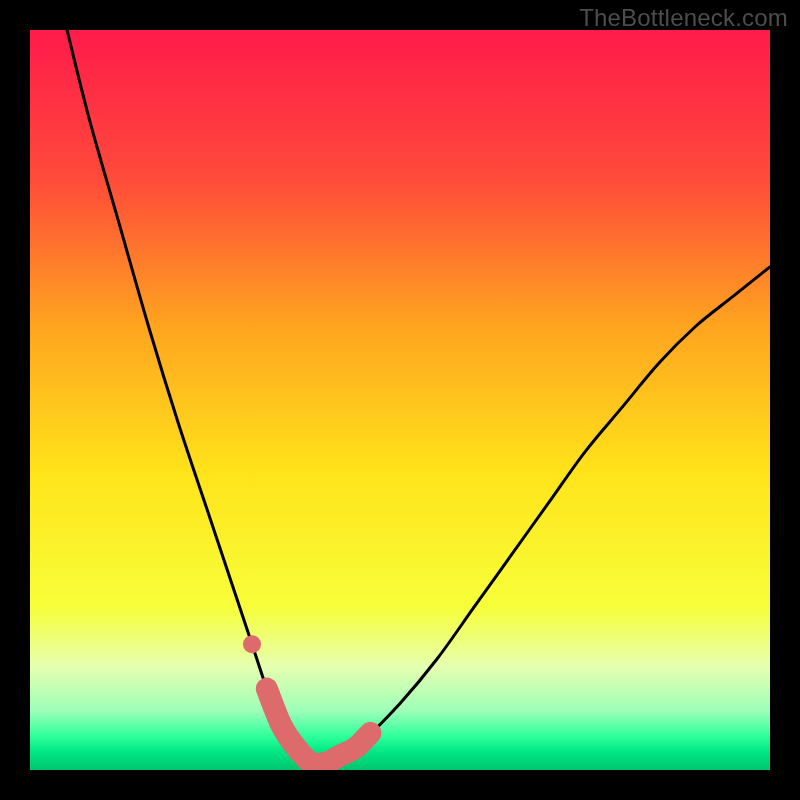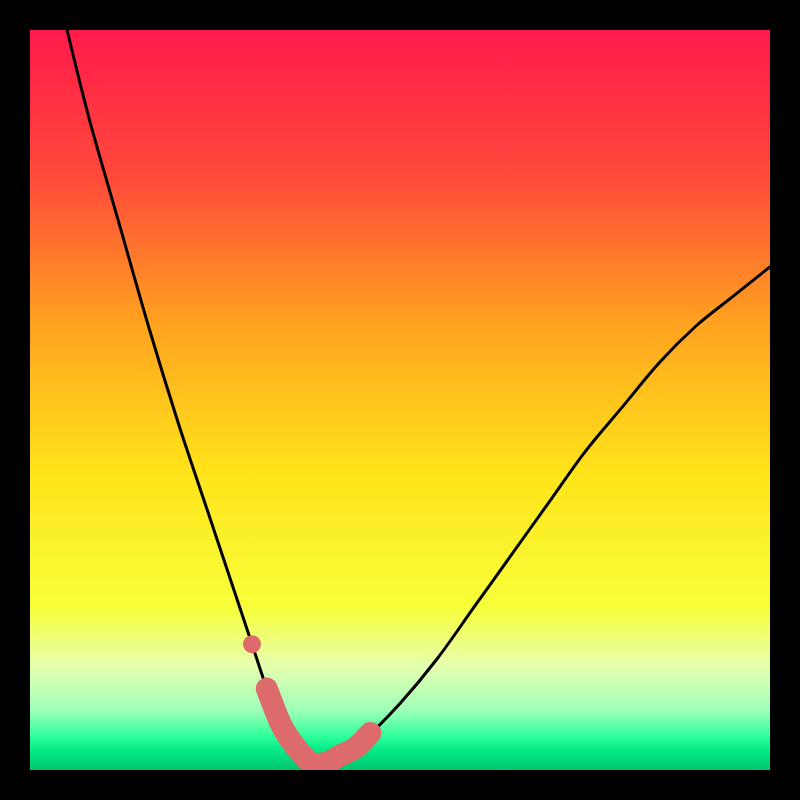--- a/index.html
+++ b/index.html
@@ -73,13 +73,14 @@
     </svg>
 
     <svg class="curve" viewBox="0 0 740 740" preserveAspectRatio="none">
       <path id="curve-path" fill="none" stroke-width="3" stroke-linecap="round" stroke-linejoin="round" d="M 37 0 C 40.7 14.799999999999992 50.56666666666667 56.73333333333329 59.2 88.79999999999995 C 67.83333333333334 120.86666666666662 78.93333333333334 157.86666666666665 88.8 192.39999999999998 C 98.66666666666666 226.9333333333333 108.53333333333333 262.7 118.4 296 C 128.26666666666668 329.3 138.13333333333333 361.36666666666673 148 392.20000000000005 C 157.86666666666667 423.03333333333336 167.73333333333332 451.40000000000003 177.6 481 C 187.46666666666667 510.59999999999997 199.8 547.5999999999999 207.20000000000002 569.8 C 214.60000000000002 592 217.06666666666666 599.4000000000001 222 614.2 C 226.93333333333334 629 231.86666666666667 645.0333333333333 236.8 658.6 C 241.73333333333335 672.1666666666667 246.66666666666669 685.7333333333333 251.60000000000002 695.6 C 256.53333333333336 705.4666666666667 261.46666666666664 711.6333333333333 266.4 717.8 C 271.3333333333333 723.9666666666666 276.26666666666665 730.1333333333333 281.2 732.6 C 286.1333333333333 735.0666666666667 291.06666666666666 733.8333333333334 296 732.6 C 300.93333333333334 731.3666666666667 304.6333333333333 728.9000000000001 310.8 725.2 C 316.9666666666667 721.5 323.1333333333333 719.0333333333333 333 710.4 C 342.8666666666667 701.7666666666667 357.66666666666663 686.9666666666667 370 673.4 C 382.33333333333337 659.8333333333333 394.66666666666674 645.0333333333333 407.00000000000006 629 C 419.33333333333337 612.9666666666667 431.6666666666667 594.4666666666667 444 577.2 C 456.3333333333333 559.9333333333334 468.6666666666667 542.6666666666666 481 525.4 C 493.3333333333333 508.1333333333333 505.6666666666667 490.8666666666667 518 473.6 C 530.3333333333334 456.33333333333337 542.6666666666666 437.83333333333337 555 421.8 C 567.3333333333334 405.76666666666665 579.6666666666666 392.20000000000005 592 377.40000000000003 C 604.3333333333334 362.6 616.6666666666666 346.5666666666666 629 332.99999999999994 C 641.3333333333334 319.4333333333333 653.6666666666666 307.1 666 296 C 678.3333333333334 284.9 690.6666666666666 276.26666666666665 703 266.4 C 715.3333333333334 256.5333333333333 733.8333333333334 241.7333333333333 740 236.79999999999995" stroke="#000000"></path>
       <path id="marker-path" fill="none" stroke-width="22" stroke-linecap="round" stroke-linejoin="round" d="M 236.8 658.6 C 239.26666666666668 664.7666666666667 246.66666666666669 685.7333333333333 251.60000000000002 695.6 C 256.53333333333336 705.4666666666667 261.46666666666664 711.6333333333333 266.4 717.8 C 271.3333333333333 723.9666666666666 276.26666666666665 730.1333333333333 281.2 732.6 C 286.1333333333333 735.0666666666667 291.06666666666666 733.8333333333334 296 732.6 C 300.93333333333334 731.3666666666667 305.8666666666667 727.6666666666667 310.8 725.2 C 315.73333333333335 722.7333333333333 320.6666666666667 721.5 325.6 717.8 C 330.53333333333336 714.0999999999999 337.9333333333334 705.4666666666667 340.40000000000003 703" stroke="#de6b6b"></path>
       <circle id="marker-dot" r="9" cx="222" cy="614.2" fill="#de6b6b"></circle>
     </svg>
 
   </div>
 
+  <div class="watermark">TheBottleneck.com</div>
 </div>
 
 </body></html>

